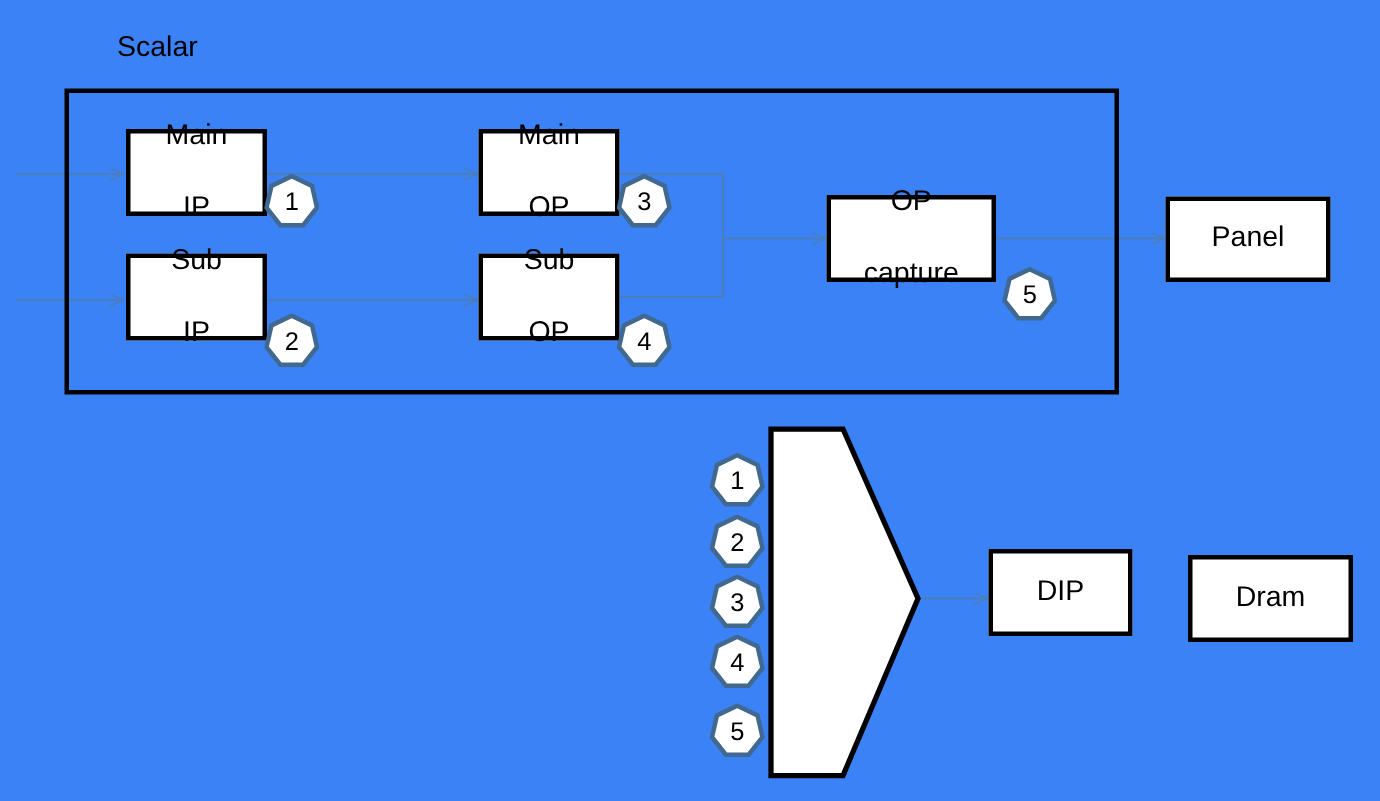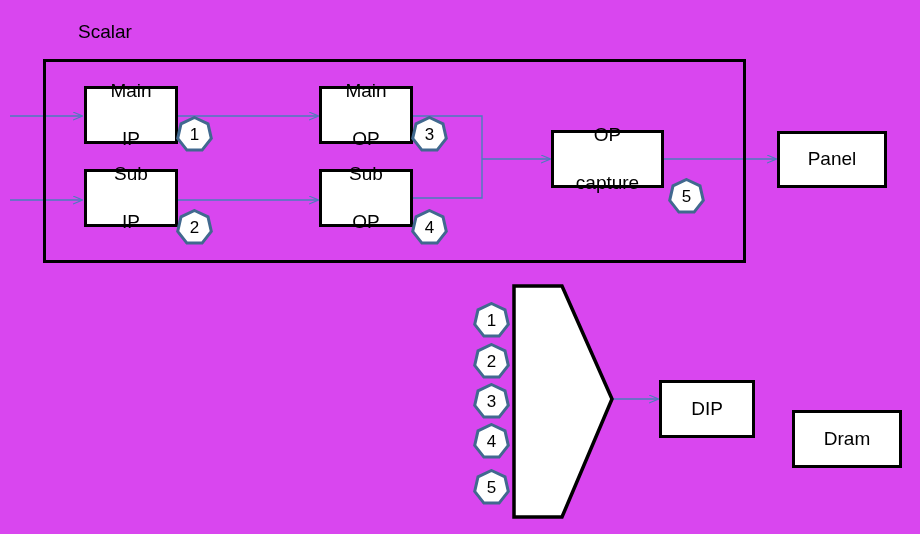--- a/index.html
+++ b/index.html
@@ -4,21 +4,21 @@
 <style>
   html, body {
     margin: 0;
     padding: 0;
     background: #ffffff;
   }
   #canvas {
     position: relative;
     width: 920px;
     height: 534px;
-    background: #d946ef;
+    background: #3b82f6;
     overflow: hidden;
     font-family: "Liberation Sans", sans-serif;
   }
   
   #draw {
     position: absolute;
     left: 0;
     top: 0;
     width: 920px;
     height: 534px;
@@ -134,25 +134,25 @@
 
   <div class="box" style="left:551px; top:130px; width:113px; height:58px;">
     <span class="ln">OP</span>
     <span class="ln">capture</span>
   </div>
 
   <div class="box" style="left:777px; top:131px; width:110px; height:57px;text-align:center;">
     <span class="ln">Panel</span>
   </div>
 
-  <div class="box" style="left:659px; top:380px; width:96px; height:58px;">
+  <div class="box" style="left:659px; top:366px; width:96px; height:58px;">
     <span class="ln">DIP</span>
   </div>
 
-  <div class="box" style="left:792px; top:370px; width:110px; height:58px;margin-top:40px;">
+  <div class="box" style="left:792px; top:370px; width:110px; height:58px;">
     <span class="ln">Dram</span>
   </div>
 
   <div class="badge" style="left:176px; top:116px;">
     <svg viewBox="0 0 37 37" xmlns="http://www.w3.org/2000/svg">
         <polygon points="18.5,1.5 32.0,7.9 35.3,22.4 26.1,34.1 10.9,34.1 1.7,22.4 5.0,7.9" fill="#ffffff" stroke="#41698F" stroke-width="3"></polygon>
       </svg>
     <span class="num">1</span>
   </div>
 

